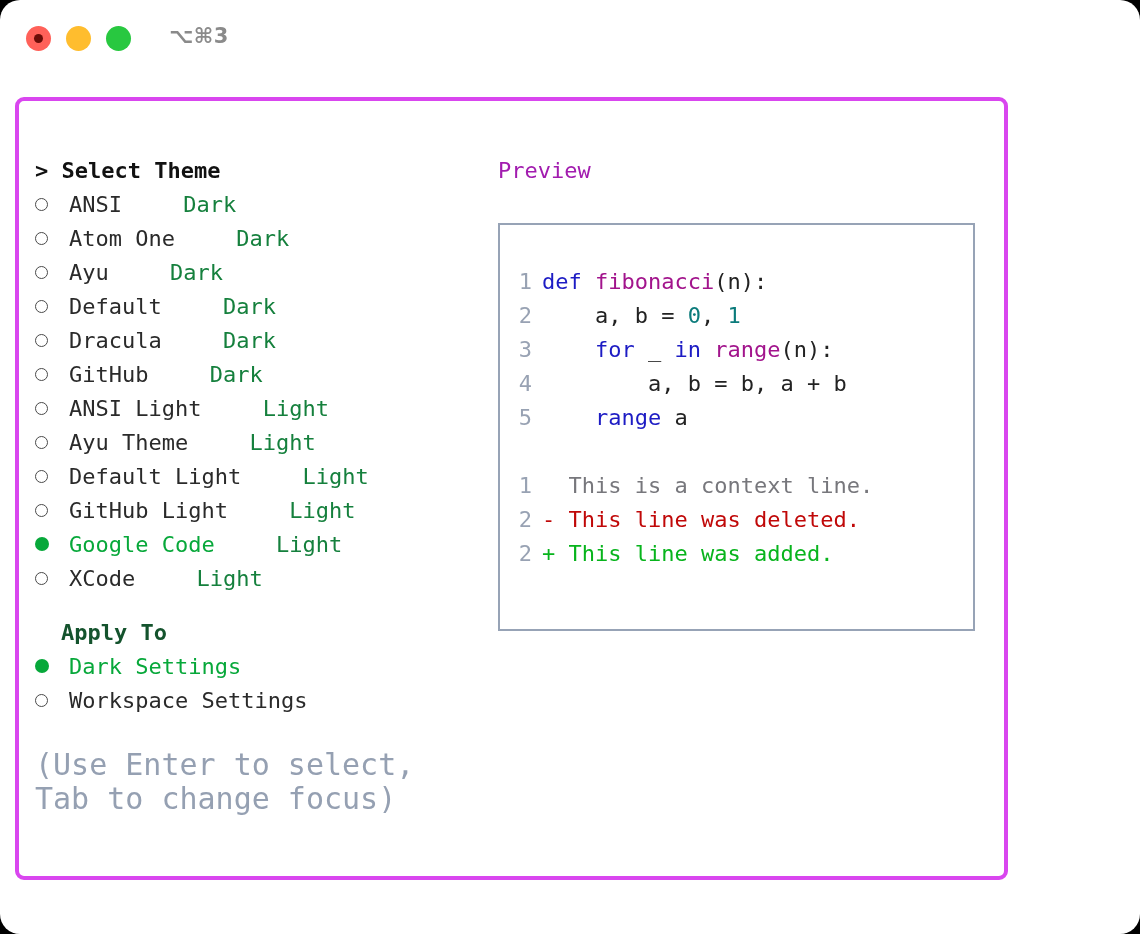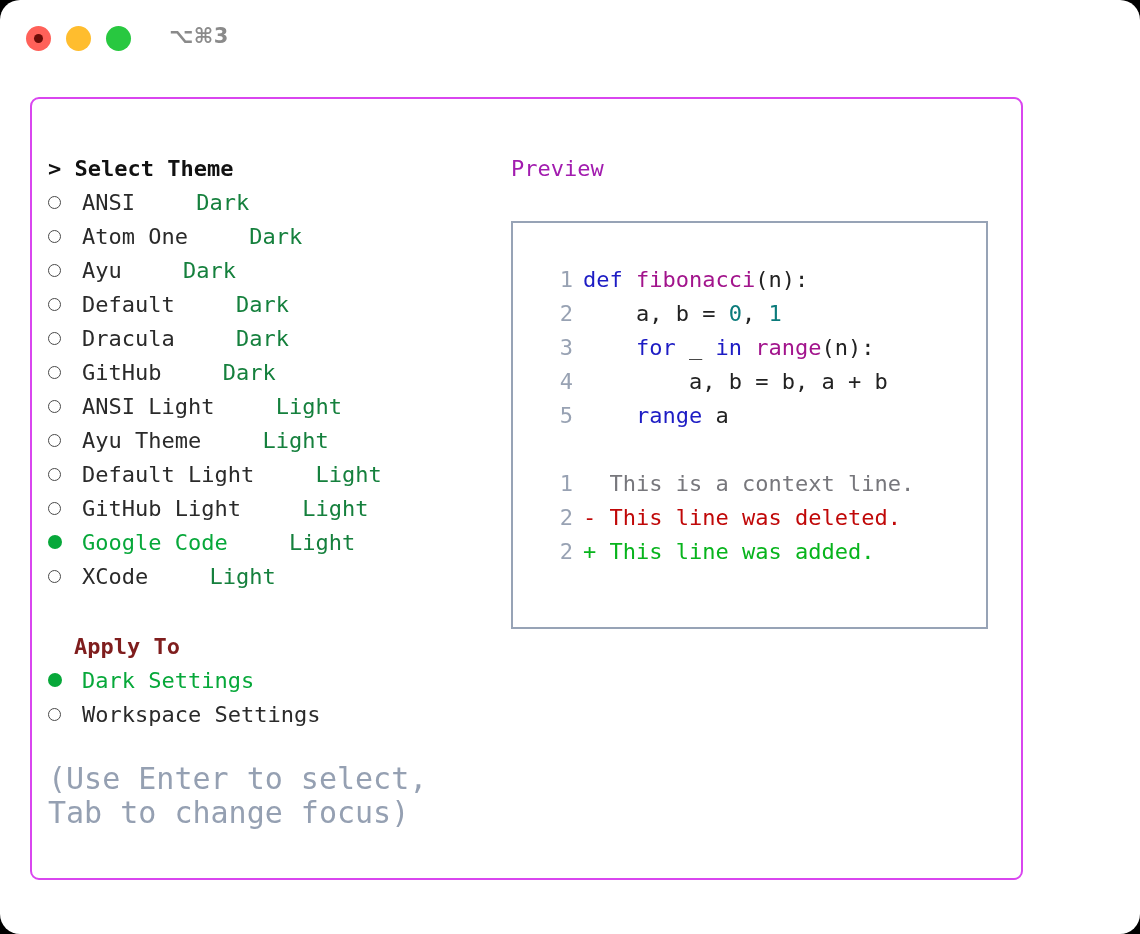--- a/index.html
+++ b/index.html
@@ -58,25 +58,25 @@
     font-weight: 700;
     color: #8a8a8a;
     letter-spacing: 0.5px;
     font-family: "DejaVu Sans", "Liberation Sans", sans-serif;
     white-space: pre;
   }
 
   
   #panel {
     position: absolute;
-    left: 30px;
+    left: 15px;
     top: 97px;
     width: 993px;
     height: 783px;
-    border: 2px solid #d946ef;
+    border: 4px solid #d946ef;
     border-radius: 9px;
     box-sizing: border-box;
     background: #ffffff;
   }
 
   
   #left-col {
     position: absolute;
     left: 16px;
     top: 53px;
@@ -113,23 +113,23 @@
     height: 14px;
     border-radius: 50%;
     background: #07a83a;
     vertical-align: 1px;
   }
   .name        { color: #2a2a2a; margin-left: 8px; }
   .name.sel    { color: #07a83a; }
   .tag         { color: #15803d; margin-left: 48px; }
 
   #apply-head {
-    margin-top: 36px;
+    margin-top: 20px;
     padding-left: 26px;
-    color: #7f1d1d;
+    color: #14532d;
   }
 
   #hint {
     margin-top: 30px;
     font-size: 30px;
     line-height: 34px;
     color: #95a0b2;
     width: 410px;
     white-space: pre-wrap;
   }
@@ -147,21 +147,21 @@
     color: #a21caf;
     line-height: 34px;
   }
   #preview-box {
     margin-top: 35px;
     width: 477px;
     height: 408px;
     border: 2px solid #97a3b6;
     box-sizing: border-box;
     background: #ffffff;
-    padding: 40px 0 0 32px;
+    padding: 40px 0 0 4px;
   }
   .code-line {
     font-size: 22px;
     line-height: 34px;
     white-space: pre;
     color: #222222;
   }
   .ln {
     display: inline-block;
     width: 28px;

